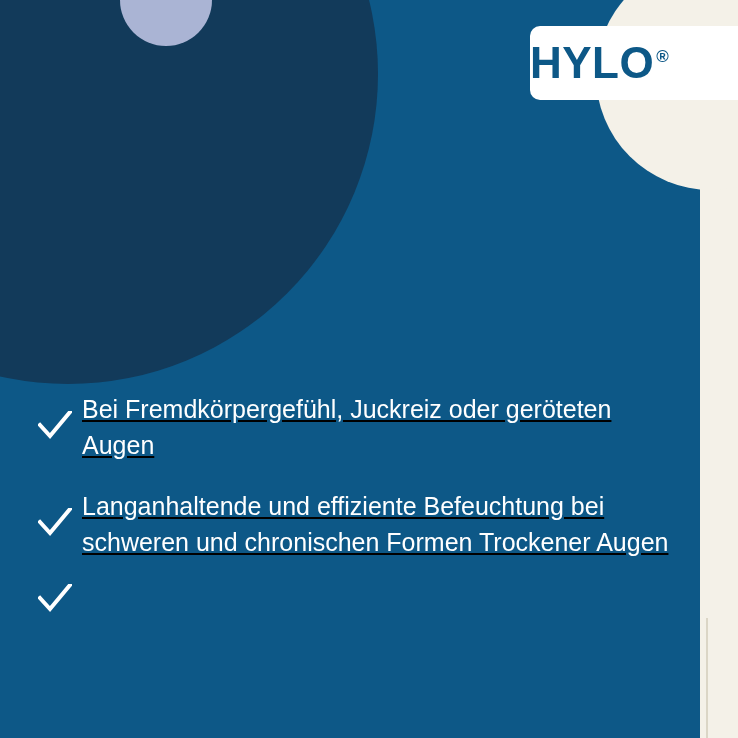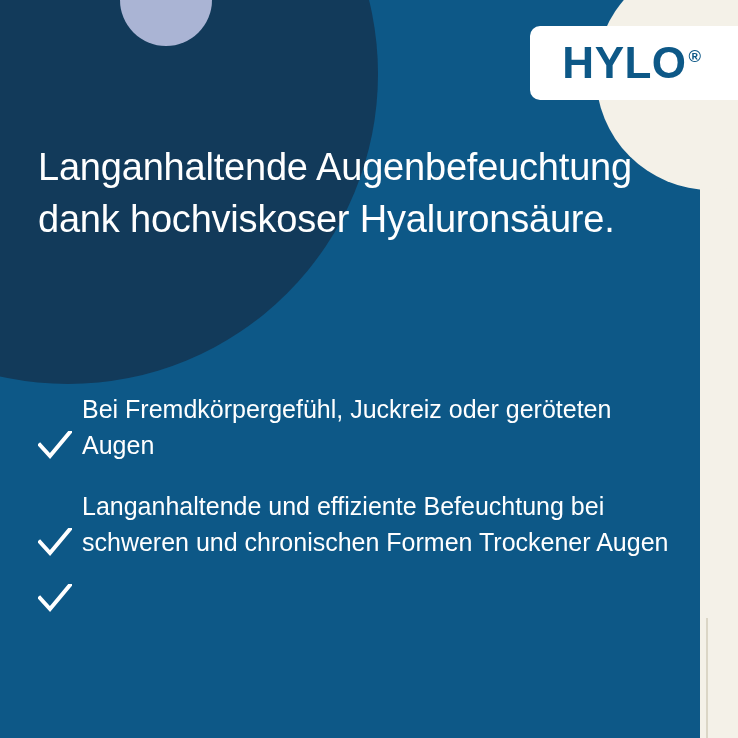--- a/index.html
+++ b/index.html
@@ -70,21 +70,20 @@
     position: absolute;
     right: 0;
     top: 26px;
     width: 208px;
     height: 74px;
     background: #ffffff;
     border-top-left-radius: 10px;
     border-bottom-left-radius: 10px;
     display: flex;
     align-items: center;
-    justify-content: center;
   }
   .logo-text {
     font-family: "Liberation Sans", sans-serif;
     font-weight: bold;
     font-size: 44px;
     letter-spacing: 0.5px;
     color: #0d5887;
     line-height: 1;
     position: relative;
     padding-right: 4px;
@@ -109,22 +108,23 @@
   }
   
   .bullets {
     position: absolute;
     left: 38px;
     top: 392px;
     width: 650px;
   }
   .bullet {
     display: flex;
-    align-items: flex-end;
+    align-items: center;
     margin-bottom: 26px;
+    text-decoration: underline;
   }
   .check {
     flex: 0 0 auto;
     width: 44px;
     color: #ffffff;
     font-size: 32px;
     line-height: 1.05;
     font-weight: 400;
     transform: translateY(-2px);
   }
@@ -156,21 +156,20 @@
   <div class="bg-blue-curve"></div>
   <div class="navy-circle"></div>
   <div class="lilac-circle"></div>
 
   <div class="logo-plate">
     <div class="logo-text">
       <span>HYLO</span><span class="logo-reg">®</span>
     </div>
   </div>
 
-  <div class="headline">Langanhaltende Augenbefeuchtung dank hochviskoser Hyaluronsäure.</div>
 
   <div class="bullets">
 
     <div class="bullet">
       <span class="check">
         <svg width="34" height="30" viewBox="0 0 34 30" aria-hidden="true">
           <path d="M2 14 L12 25 L32 1" fill="none" stroke="#ffffff" stroke-width="4" stroke-linecap="square"></path>
         </svg>
       </span>
       <span class="bullet-text">Bei Fremdkörpergefühl, Juckreiz oder geröteten Augen</span>

